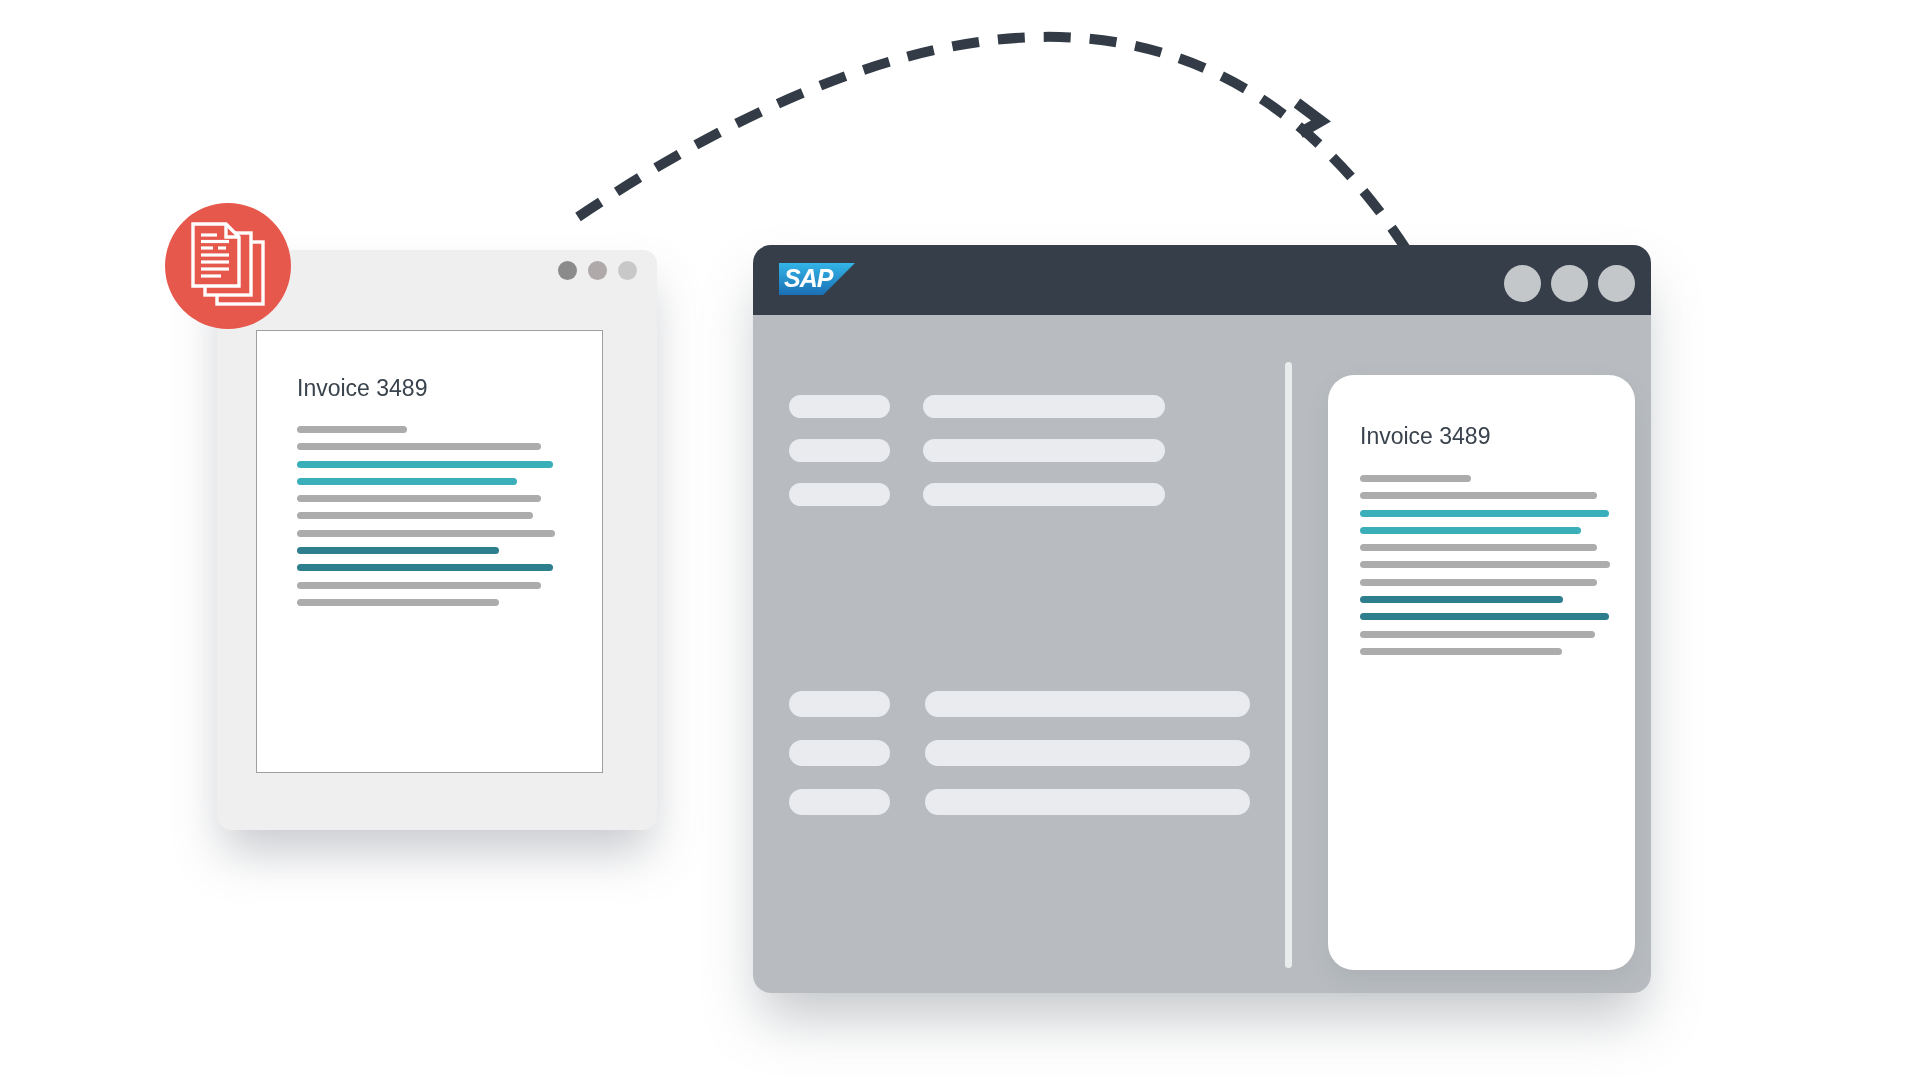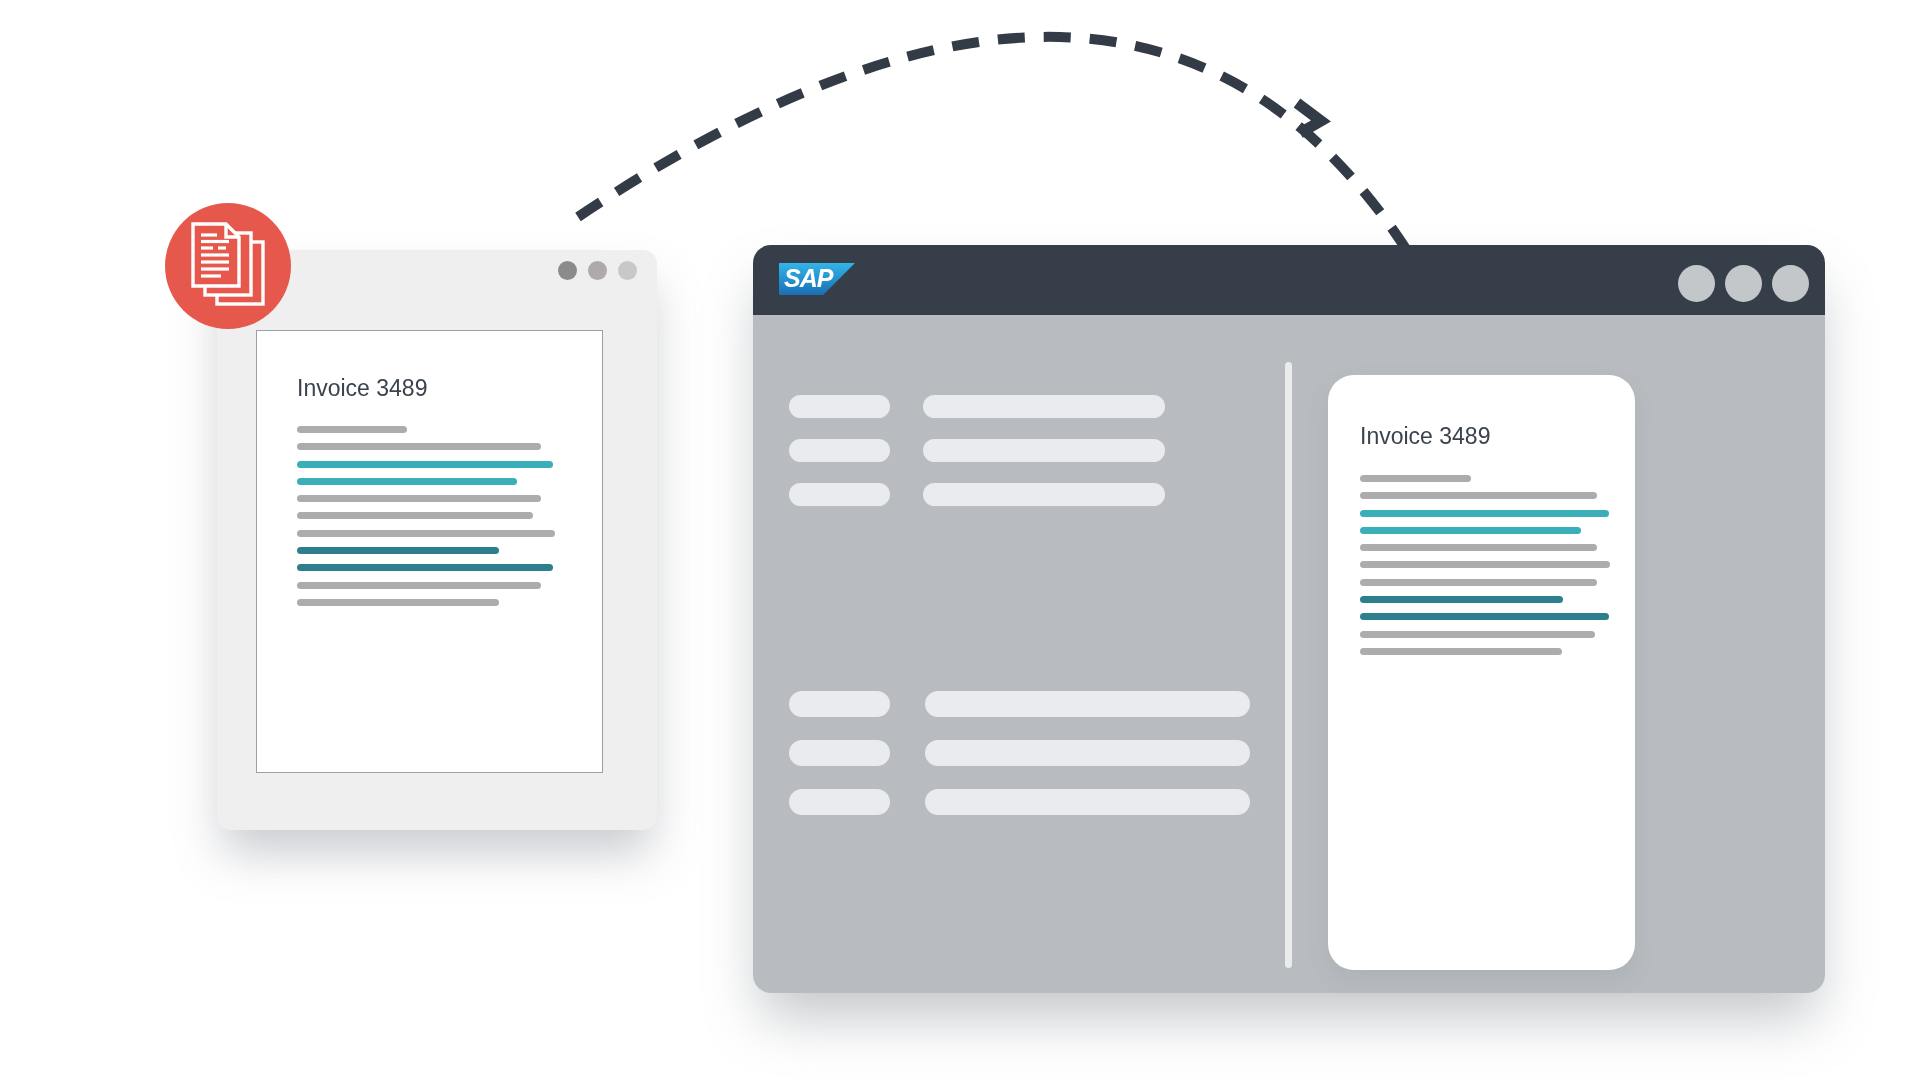--- a/index.html
+++ b/index.html
@@ -25,21 +25,21 @@
   .paper-lines{position:absolute;left:40px;top:95px;}
   .doc-line{display:block;height:7px;border-radius:3.5px;margin-bottom:10.3px;}
   
   .badge{
     position:absolute;left:165px;top:203px;width:126px;height:126px;z-index:3;
     background:#E7584C;border-radius:50%;
   }
   .badge svg{position:absolute;left:26px;top:19px;}
   
   .sap-window{
-    position:absolute;left:753px;top:245px;width:1072px;height:748px;z-index:2;
+    position:absolute;left:753px;top:245px;width:898px;height:748px;z-index:2;
     border-radius:18px;box-shadow:0 32px 55px -8px rgba(96,104,114,.38);
   }
   .titlebar{
     position:absolute;left:0;top:0;right:0;height:70px;
     background:#353E49;border-radius:18px 18px 0 0;
   }
   .sap-logo{
     position:absolute;left:26px;top:18px;width:76px;height:32px;
     background:linear-gradient(#33B5E8,#1A6FB4);
     clip-path:polygon(0 0,100% 0,58% 100%,0 100%);

